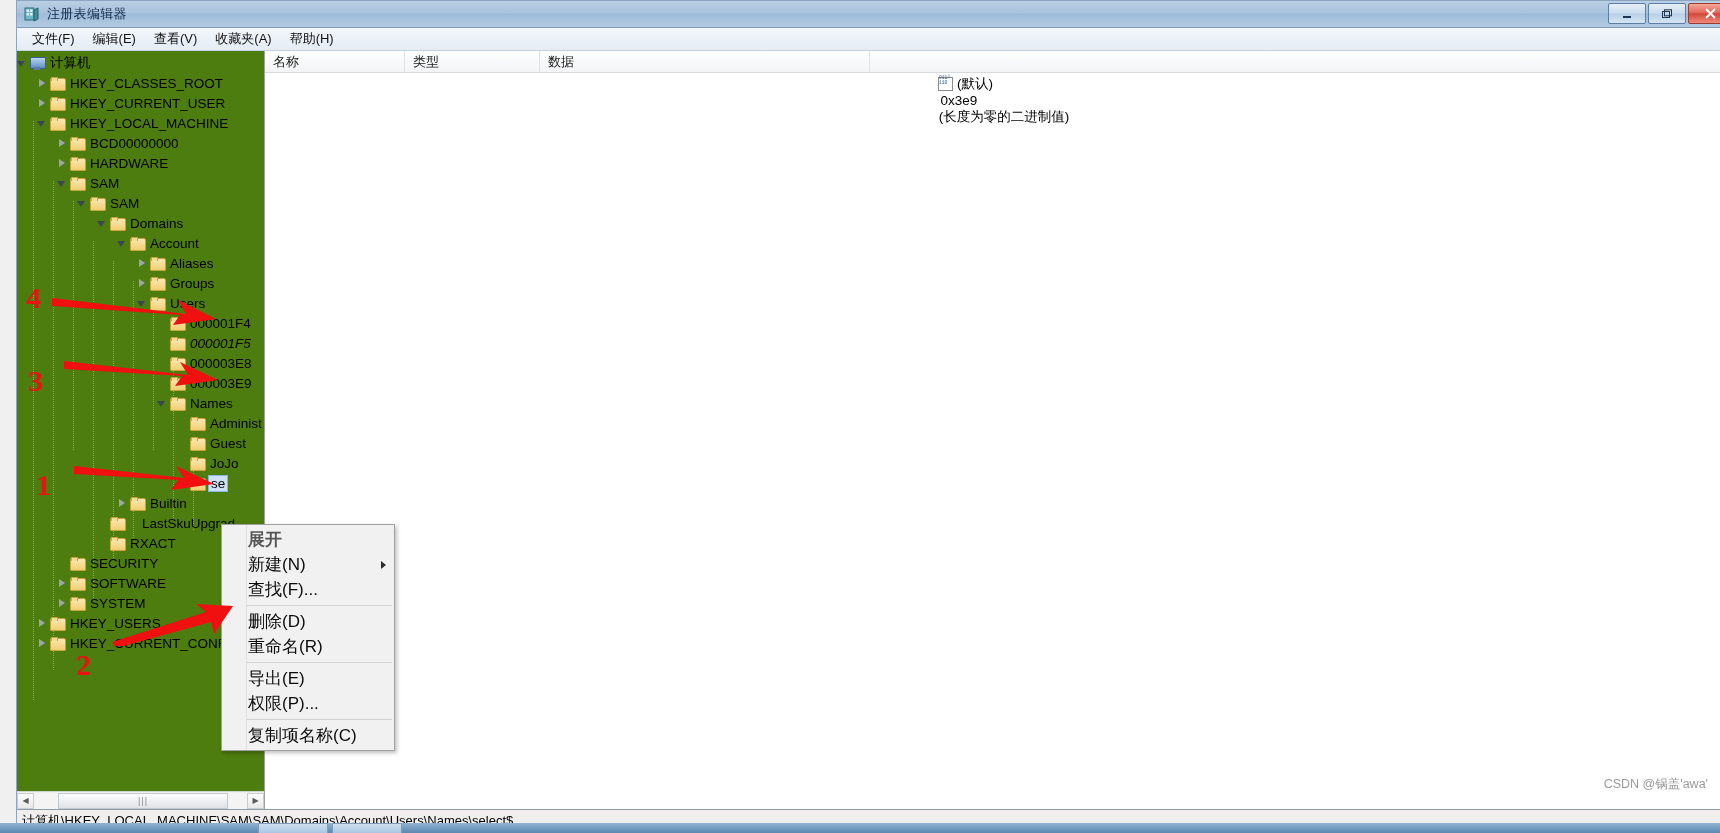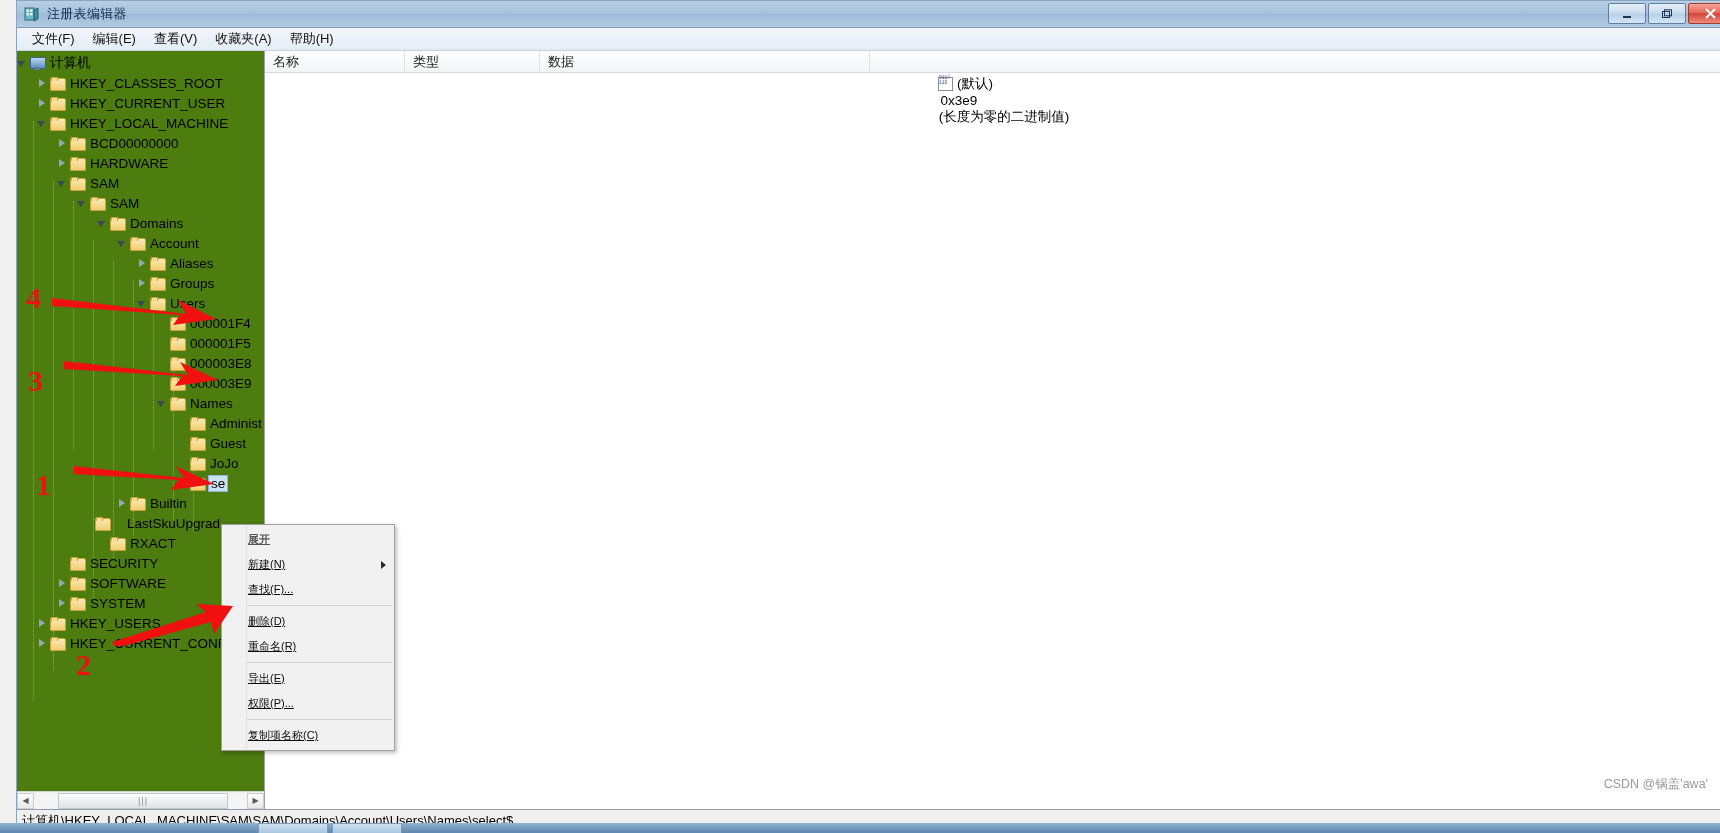--- a/index.html
+++ b/index.html
@@ -145,23 +145,22 @@
   }
   
   .ctxmenu{
     position:absolute; left:204px; top:473px; width:174px;
     background:#f1f1f1; border:1px solid #a0a0a0;
     box-shadow:2px 2px 4px rgba(0,0,0,.25);
     padding:2px 0; z-index:40;
   }
   .ctx-item{
     height:25px; display:flex;align-items:center;
-    padding-left:26px; padding-right:10px; font-size:11px; color:#0b0b0b;
+    padding-left:26px; padding-right:10px; font-size:17px; color:#0b0b0b;
     position:relative;
-    text-decoration:underline;
   }
   .ctx-item.bold{ font-weight:bold; color:#555; }
   .ctx-sep{ height:1px; background:#d3d3d3; margin:3px 2px 3px 2px;}
   .ctx-arrow{
     position:absolute; right:8px; top:9px;
     border-left:5px solid #2b2b2b; border-top:4px solid transparent;
     border-bottom:4px solid transparent;
   }
   .ctx-gutter{
     position:absolute; left:0; top:0; width:25px; height:100%;
@@ -317,36 +316,36 @@
           <div class="trow" style="padding-left: 120px;">
             <span class="twist open"></span>
             <span class="folder"></span>
             <span class="label">Users</span>
           </div>
           <div class="trow" style="padding-left: 140px;">
             <span class="twist "></span>
             <span class="folder"></span>
             <span class="label">000001F4</span>
           </div>
+          <div class="trow" style="padding-left: 140px; font-style: italic;">
+            <span class="twist "></span>
+            <span class="folder"></span>
+            <span class="label">000001F5</span>
+          </div>
           <div class="trow" style="padding-left: 140px;">
             <span class="twist "></span>
             <span class="folder"></span>
-            <span class="label">000001F5</span>
+            <span class="label">000003E8</span>
           </div>
           <div class="trow" style="padding-left: 140px;">
             <span class="twist "></span>
             <span class="folder"></span>
-            <span class="label">000003E8</span>
+            <span class="label">000003E9</span>
           </div>
           <div class="trow" style="padding-left: 140px;">
-            <span class="twist "></span>
-            <span class="folder"></span>
-            <span class="label">000003E9</span>
-          </div>
-          <div class="trow" style="padding-left: 140px;">
             <span class="twist open"></span>
             <span class="folder"></span>
             <span class="label">Names</span>
           </div>
           <div class="trow" style="padding-left: 160px;">
             <span class="twist "></span>
             <span class="folder"></span>
             <span class="label">Administ</span>
           </div>
           <div class="trow" style="padding-left: 160px;">
@@ -362,21 +361,21 @@
           <div class="trow selected" style="padding-left: 160px;">
             <span class="twist "></span>
             <span class="folder"></span>
             <span class="label">se</span>
           </div>
           <div class="trow" style="padding-left: 100px;">
             <span class="twist closed"></span>
             <span class="folder"></span>
             <span class="label">Builtin</span>
           </div>
-          <div class="trow" style="padding-left: 53px; gap: 12px;">
+          <div class="trow" style="padding-left: 68px; gap: 12px;">
             <span class="twist "></span>
             <span class="folder"></span>
             <span class="label">LastSkuUpgrad</span>
           </div>
           <div class="trow" style="padding-left: 80px;">
             <span class="twist "></span>
             <span class="folder"></span>
             <span class="label">RXACT</span>
           </div>
           <div class="trow" style="padding-left: 40px;">

